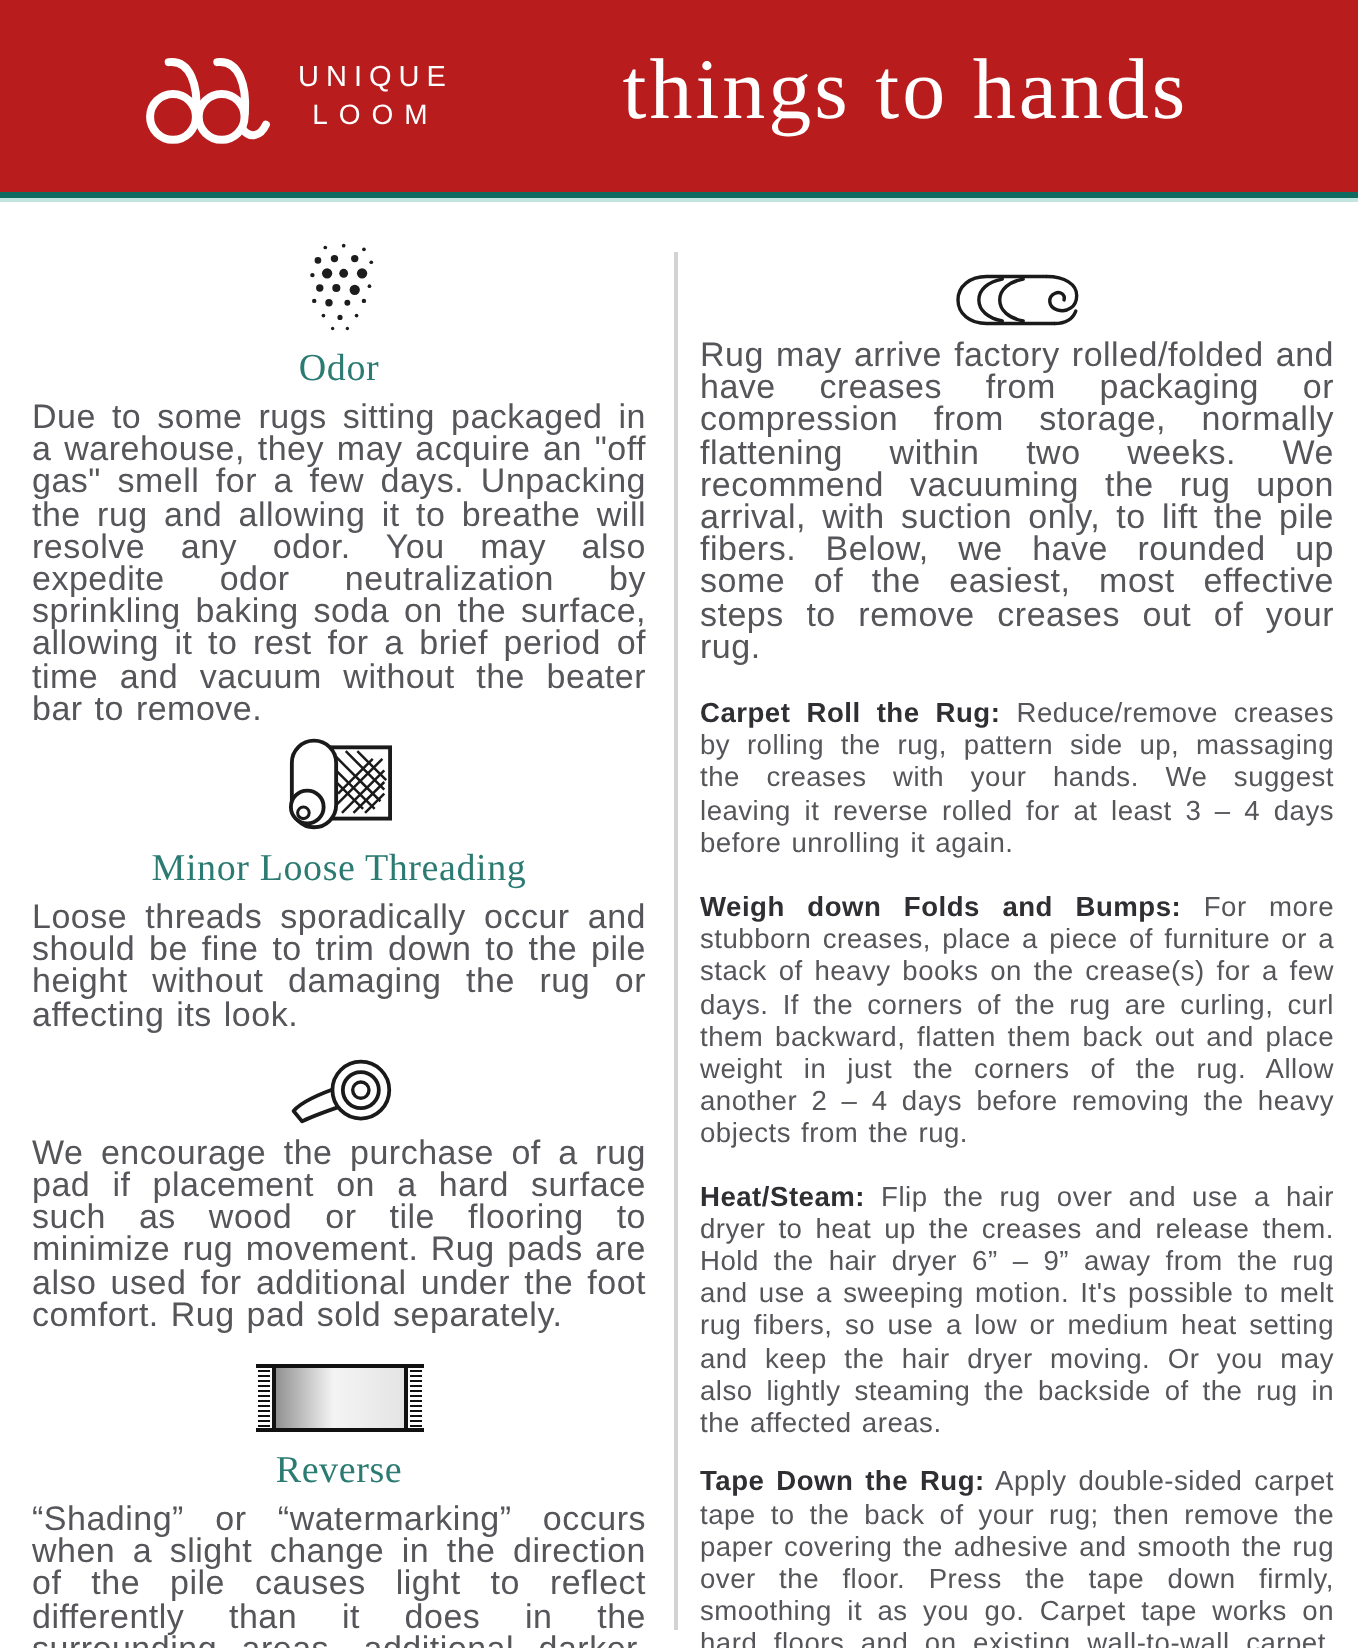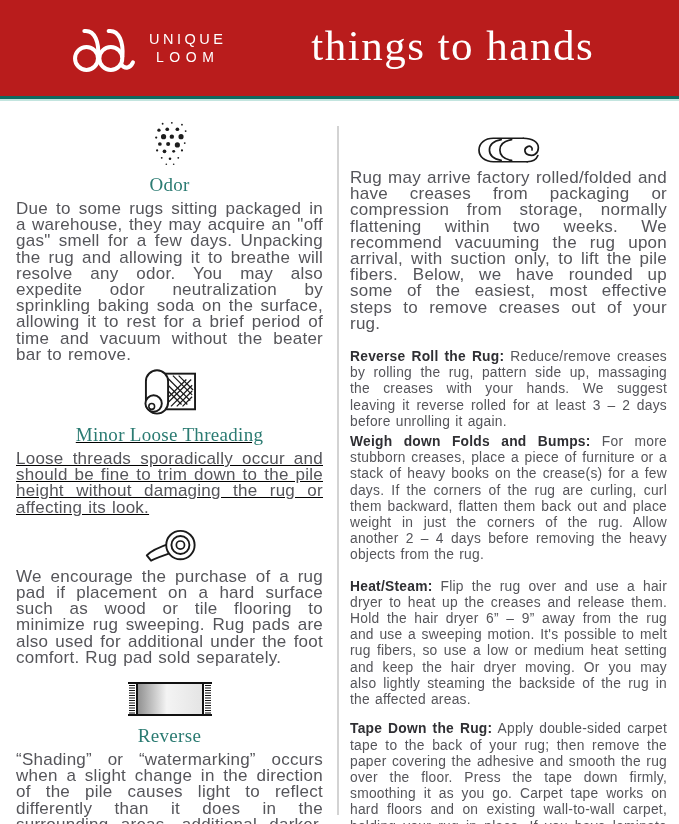--- a/index.html
+++ b/index.html
@@ -44,26 +44,26 @@
     text-align:justify; margin:5px 0 0 0;
     letter-spacing:0.25px; word-spacing:1px;
   }
   .tip {
     font-size:13.8px; line-height:16.2px; color:#55555A;
     text-align:justify; margin:0; letter-spacing:0.25px; word-spacing:1px;
   }
   .tip strong { color:#2F2F33; font-weight:700; }
   
   .mt-odor-icon  { margin-top:20px; }
-  .mt-sec2       { margin-top:2px;text-decoration:underline;  }
+  .mt-sec2       { margin-top:2px;  }
   .mt-sec3       { margin-top:12px; }
   .mt-sec4       { margin-top:14px; }
   .mt-crease-icon{ margin-top:34px; }
   .mt-tip1 { margin-top:17px; }
-  .mt-tip2 { margin-top:4px; }
+  .mt-tip2 { margin-top:16px; }
   .mt-tip3 { margin-top:15px; }
   .mt-tip4 { margin-top:13px; }
   svg { display:block; }
 </style>
 </head>
 <body>
 
 <div class="page">
 
   <header class="banner">
@@ -142,21 +142,21 @@
 
       <div class="sec mt-sec3">
         <div class="icon-wrap">
           <svg width="58" height="36" viewBox="0 0 58 38" fill="none" stroke="#1a1a1a" stroke-width="2" stroke-linejoin="round">
             <path d="M30,16 C18,20 8,25 4.5,29 L9,34.5 C15,31.5 25,28 34,25 Z" fill="#ffffff"></path>
             <circle cx="40" cy="18" r="15" fill="#ffffff"></circle>
             <circle cx="40" cy="18" r="9.5"></circle>
             <circle cx="40" cy="18" r="4.3" stroke-width="1.8"></circle>
           </svg>
         </div>
-        <p class="body-text">We encourage the purchase of a rug pad if placement on a hard surface such as wood or tile flooring to minimize rug sweeping. Rug pads are also used for additional under the foot comfort. Rug pad sold separately.</p>
+        <p class="body-text">We encourage the purchase of a rug pad if placement on a hard surface such as wood or tile flooring to minimize rug movement. Rug pads are also used for additional under the foot comfort. Rug pad sold separately.</p>
       </div>
 
       <div class="sec mt-sec4">
         <div class="icon-wrap">
           <svg width="90" height="38" viewBox="0 0 88 38">
             <defs>
               <linearGradient id="shadegrad" x1="0" y1="0" x2="1" y2="0">
                 <stop offset="0" stop-color="#8e8e8e"></stop>
                 <stop offset="0.45" stop-color="#f4f4f4"></stop>
                 <stop offset="1" stop-color="#e4e4e4"></stop>
@@ -187,21 +187,21 @@
             <path d="M74,5 H28 C15,5 6,12.5 6,23 C6,33.5 15,41 28,41 H80"></path>
             <path d="M40,7 C29,9 22,15 22,23 C22,31 29,37 40,39"></path>
             <path d="M56,7 C45,9 38,15 38,23 C38,31 45,37 56,39"></path>
             <path d="M74,5 C88,5 97,11 97,19.5 C97,28 90,33 82,30.5 C75,28.3 74.5,20.5 80.5,17.8 C84.6,16 88.5,19 87.3,23"></path>
             <path d="M80,41 C88,41 94,37.5 96.3,31.5"></path>
           </svg>
         </div>
         <p class="body-text">Rug may arrive factory rolled/folded and have creases from packaging or compression from storage, normally flattening within two weeks. We recommend vacuuming the rug upon arrival, with suction only, to lift the pile fibers. Below, we have rounded up some of the easiest, most effective steps to remove creases out of your rug.</p>
       </div>
 
-      <p class="tip mt-tip1"><strong>Reverse Roll the Rug:</strong> <span>Reduce/remove creases by rolling the rug, pattern side up, massaging the creases with your hands. We suggest leaving it reverse rolled for at least 3 – 2 days before unrolling it again.</span></p>
+      <p class="tip mt-tip1"><strong>Carpet Roll the Rug:</strong> <span>Reduce/remove creases by rolling the rug, pattern side up, massaging the creases with your hands. We suggest leaving it reverse rolled for at least 3 – 4 days before unrolling it again.</span></p>
 
       <p class="tip mt-tip2"><strong>Weigh down Folds and Bumps:</strong> <span>For more stubborn creases, place a piece of furniture or a stack of heavy books on the crease(s) for a few days. If the corners of the rug are curling, curl them backward, flatten them back out and place weight in just the corners of the rug. Allow another 2 – 4 days before removing the heavy objects from the rug.</span></p>
 
       <p class="tip mt-tip3"><strong>Heat/Steam:</strong> <span>Flip the rug over and use a hair dryer to heat up the creases and release them. Hold the hair dryer 6” – 9” away from the rug and use a sweeping motion. It's possible to melt rug fibers, so use a low or medium heat setting and keep the hair dryer moving. Or you may also lightly steaming the backside of the rug in the affected areas.</span></p>
 
       <p class="tip mt-tip4"><strong>Tape Down the Rug:</strong> <span>Apply double-sided carpet tape to the back of your rug; then remove the paper covering the adhesive and smooth the rug over the floor. Press the tape down firmly, smoothing it as you go. Carpet tape works on hard floors and on existing wall-to-wall carpet, holding your rug in place. If you have laminate flooring, purchase a less adhesive double-sided tape to prevent the laminate from buckling or otherwise being damaged.</span></p>
 
     </section>
   </main>
 </div>

